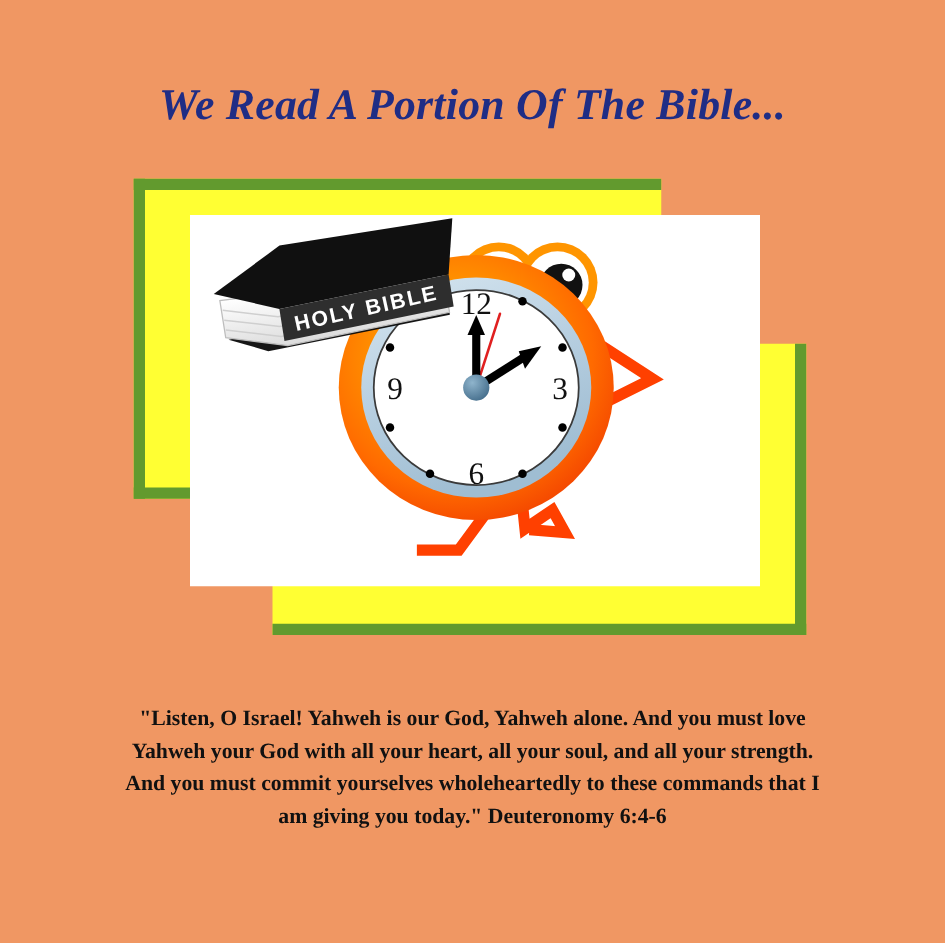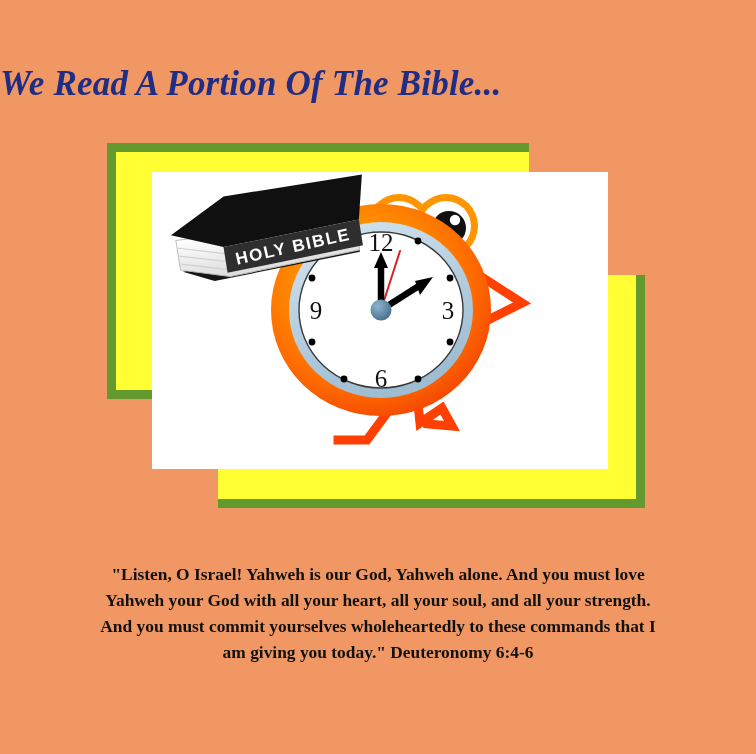--- a/index.html
+++ b/index.html
@@ -20,21 +20,21 @@
     background: #F09763;
     overflow: hidden;
   }
 
   
   #slide-title {
     position: absolute;
     left: 0;
     top: 64px;
     width: 756px;
-    text-align: left;
+    text-align: center;
     font-family: "Liberation Serif", serif;
     font-weight: bold;
     font-style: italic;
     font-size: 35px;
     letter-spacing: 0.2px;
     color: #1F2D85;
     white-space: nowrap;
   }
 
   

